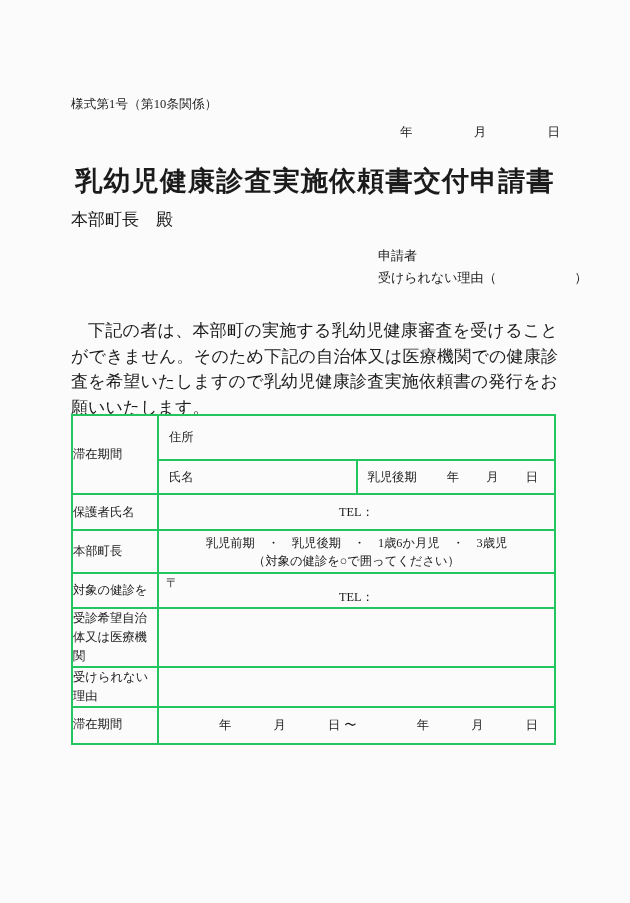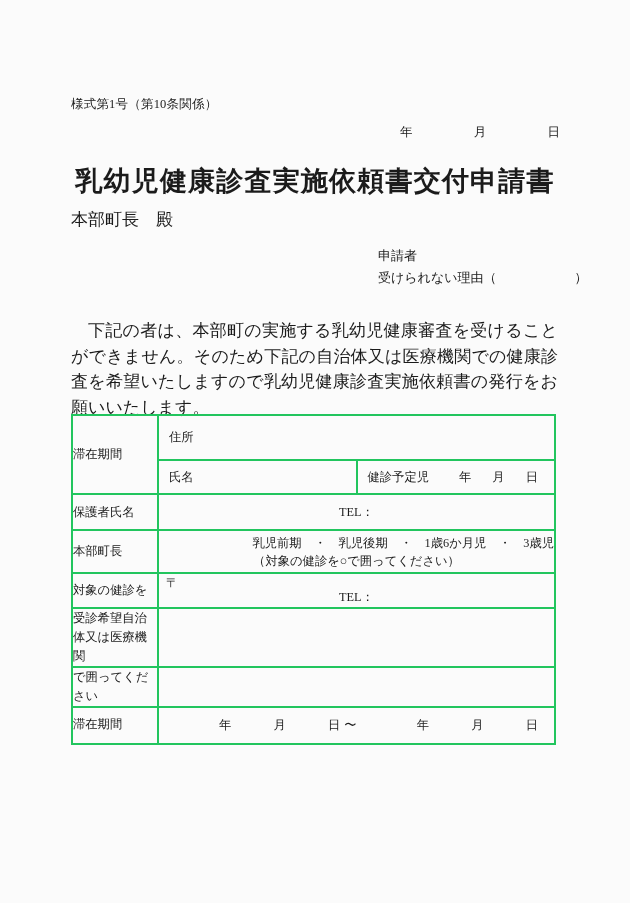--- a/index.html
+++ b/index.html
@@ -138,21 +138,21 @@
     padding-right: 16px;
   }
   .dob-label { margin-right: 30px; white-space: nowrap; }
   .dob-units {
     flex: 1;
     display: flex;
     justify-content: space-between;
   }
 
   .kind-line1 {
-    text-align: right;
+    text-align: center;
     white-space: pre;
     line-height: 18px;
   }
   .kind-line2 {
     text-align: center;
     line-height: 18px;
   }
 
   .zip-tel {
     position: relative;
@@ -225,21 +225,21 @@
         <td class="r-jusho" colspan="2">
           <div class="cell-pad">住所</div>
         </td>
       </tr>
       <tr>
         <td class="r-shimei" style="width:205px;">
           <div class="cell-pad">氏名</div>
         </td>
         <td class="r-shimei">
           <div class="dob-wrap">
-            <span class="dob-label">健診予定児</span>
+            <span class="dob-label">乳児後期</span>
             <span class="dob-units">
               <span>年</span>
               <span>月</span>
               <span>日</span>
             </span>
           </div>
         </td>
       </tr>
 
       <tr>
@@ -277,21 +277,21 @@
         <td class="lbl lbl-mid r-kibou">
           <span>受診希望自治体又は医療機関</span>
         </td>
         <td class="r-kibou" colspan="2">
           <div class="cell-pad"></div>
         </td>
       </tr>
 
       <tr>
         <td class="lbl lbl-mid r-riyuu">
-          <span>で囲ってください</span>
+          <span>受けられない理由</span>
         </td>
         <td class="r-riyuu" colspan="2">
           <div class="cell-pad"></div>
         </td>
       </tr>
 
       <tr>
         <td class="lbl r-kikan">
           <span>滞在期間</span>
         </td>

